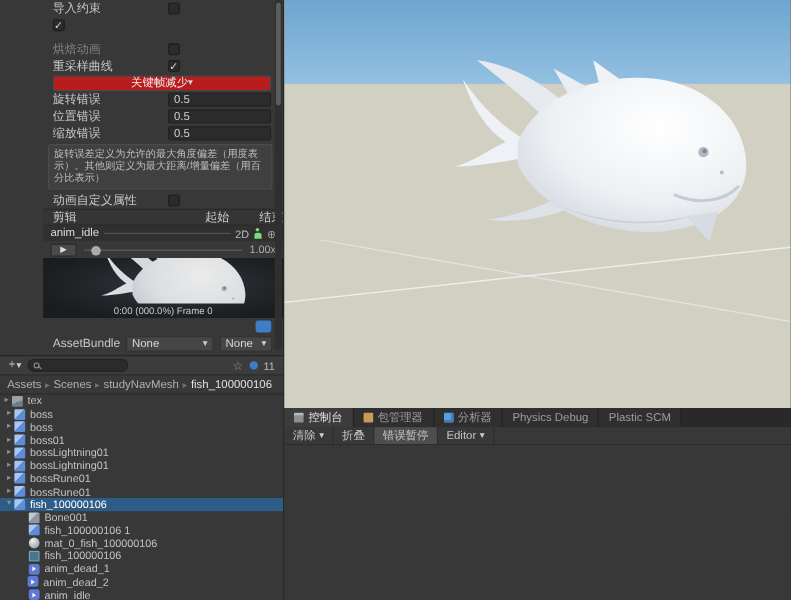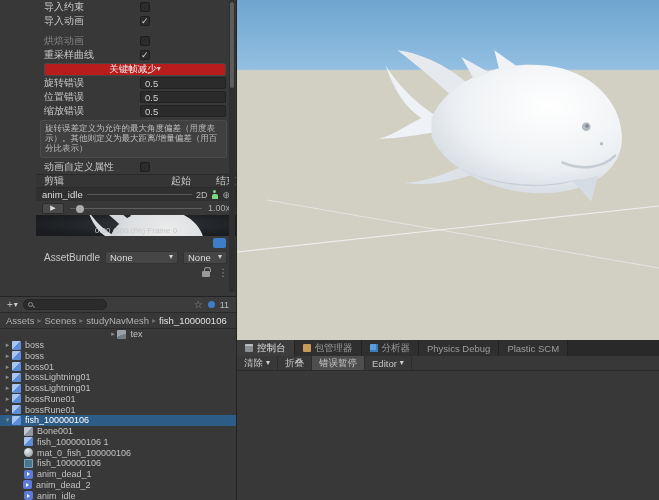--- a/index.html
+++ b/index.html
@@ -27,21 +27,21 @@
   .person{width:7px;height:9px;position:relative}
   .person::before{content:"";position:absolute;top:0;left:2px;width:3px;height:3px;border-radius:50%;background:#7ed87e}
   .person::after{content:"";position:absolute;bottom:0;left:.5px;width:6px;height:5px;border-radius:2px 2px 0 0;background:#7ed87e}
   .axisg{font-size:9px;color:#a8a8a8}
   .playbar{margin-left:36px;height:14px;display:flex;align-items:center;background:#383838;padding:0 6px;gap:6px}
   .playbtn{width:22px;height:11px;background:#4a4a4a;border:1px solid #2b2b2b;border-radius:2px;color:#ddd;font-size:7px;display:flex;align-items:center;justify-content:center}
   .slider{flex:1;height:11px;position:relative}
   .slider::before{content:"";position:absolute;left:0;right:0;top:5px;height:1px;background:#5e5e5e}
   .sthumb{position:absolute;left:6px;top:2px;width:8px;height:8px;border-radius:50%;background:#ababab}
   .speed{font-size:9px;color:#aaa}
-  .preview{margin-left:36px;height:21px;background:radial-gradient(ellipse at 55% 45%,#31353a 0%,#1a1c1f 78%);position:relative;overflow:hidden}
+  .preview{margin-left:36px;height:50px;background:radial-gradient(ellipse at 55% 45%,#31353a 0%,#1a1c1f 78%);position:relative;overflow:hidden}
   .pfish{position:absolute;left:0;top:0;filter:brightness(.92)}
   .frameinfo{position:absolute;left:0;right:0;bottom:1px;text-align:center;font-size:8px;color:#c8c8c8}
   .pfoot{height:13px;display:flex;justify-content:flex-end;align-items:center;padding-right:10px}
   .bubble{width:13px;height:10px;background:#3f7dc6;border-radius:2px;position:relative}
   .bubble::after{content:"";position:absolute;left:2px;bottom:-3px;border:3px solid transparent;border-top-color:#3f7dc6;border-left-width:2px;border-right-width:2px}
   .abrow{height:16px;display:flex;align-items:center;padding:0 9px 0 44px;gap:5px;font-size:10px}
   .ablabel{flex:0 0 56px;white-space:nowrap;overflow:hidden}
   .abdrop{height:13px;background:#464646;border:1px solid #333;border-radius:2px;display:flex;align-items:center;justify-content:space-between;padding:0 4px;font-size:9.5px;color:#ddd}
   .abdrop.b1{flex:1}
   .abdrop.b2{flex:0 0 44px}
@@ -128,21 +128,20 @@
 
 <div class="root">
 
   <section class="inspector">
 
     <div class="irow">
       <span class="ilabel">导入约束</span>
       <span class="checkbox"></span>
     </div>
     <div class="irow">
-      <span class="ilabel">导入动画</span>
       <span class="checkbox on"></span>
     </div>
     <div class="vgap"></div>
     <div class="irow">
       <span class="ilabel dim">烘焙动画</span>
       <span class="checkbox"></span>
     </div>
     <div class="irow">
       <span class="ilabel">重采样曲线</span>
       <span class="checkbox on"></span>
@@ -240,21 +239,21 @@
     <div class="breadcrumb">
         <span class="crumb">Assets</span>
         <span class="bsep">▸</span>
         <span class="crumb">Scenes</span>
         <span class="bsep">▸</span>
         <span class="crumb">studyNavMesh</span>
         <span class="bsep">▸</span>
         <span class="crumb last">fish_100000106</span>
       </div>
     <div class="tree">
-        <div class="trow" style="padding-left: 15px; justify-content: center;">
+        <div class="trow" style="padding-left: 1px;">
           <span class="expander">▸</span>
           <span class="ticon icon-texture"></span>
           <span class="tlabel">tex</span>
         </div>
         <div class="trow" style="padding-left: 3px;">
           <span class="expander">▸</span>
           <span class="ticon icon-model"></span>
           <span class="tlabel">boss</span>
         </div>
         <div class="trow" style="padding-left: 3px;">

